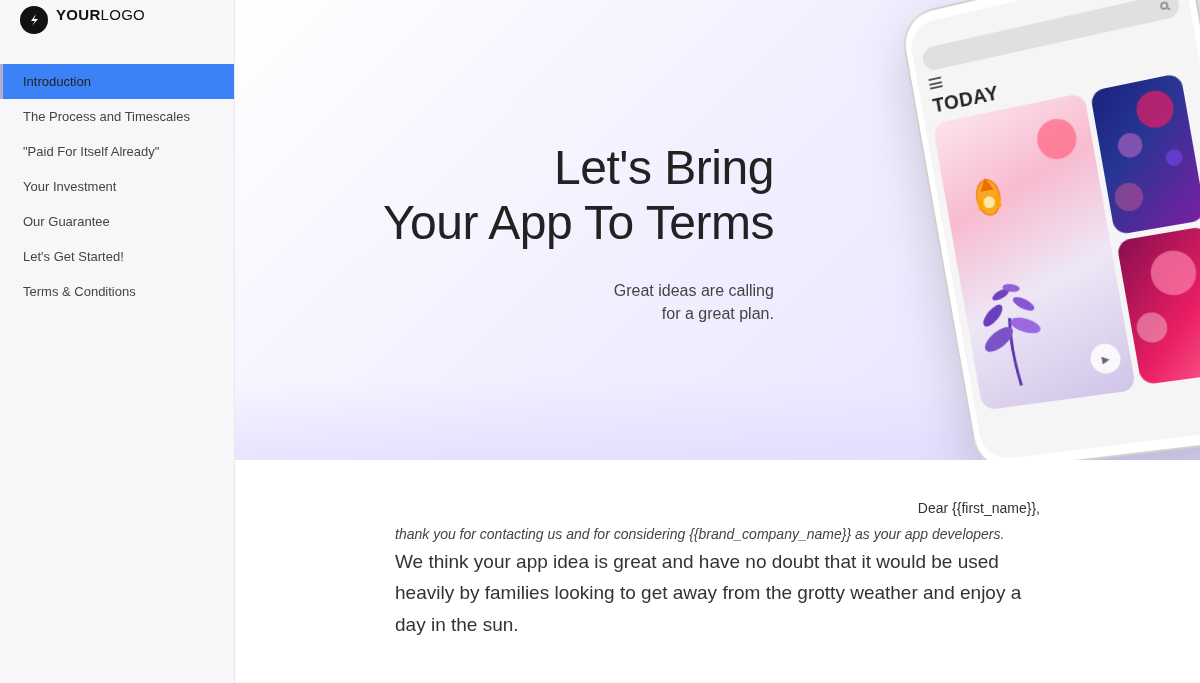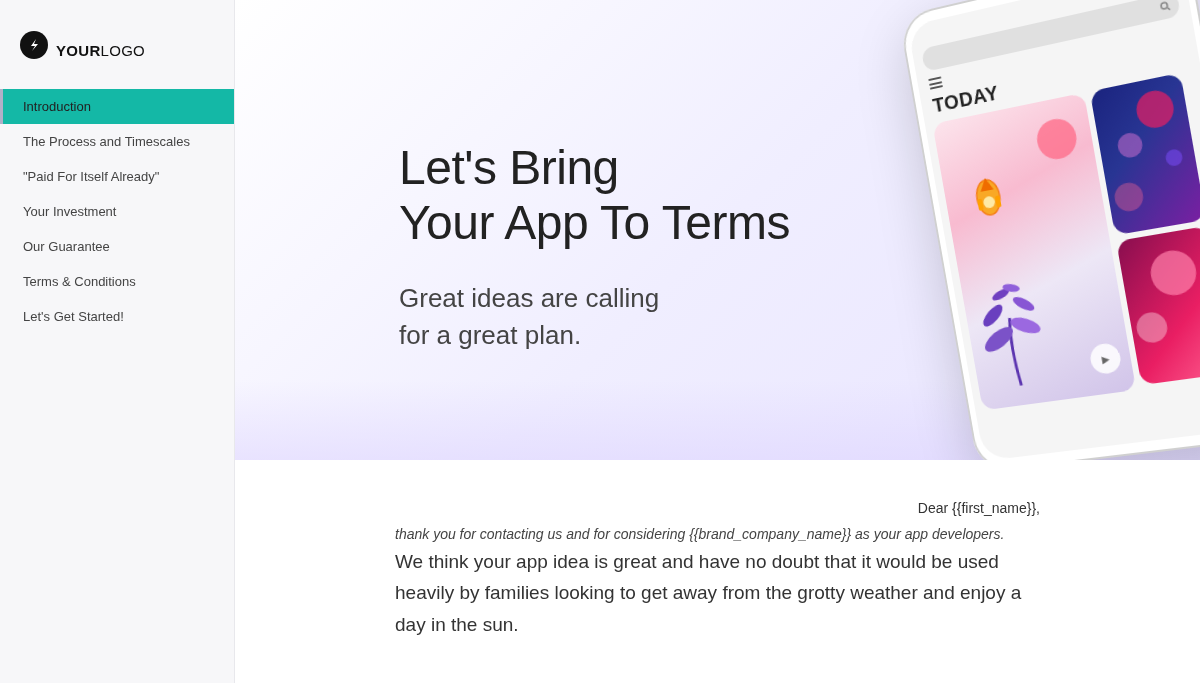--- a/index.html
+++ b/index.html
@@ -9,23 +9,23 @@
     .sidebar {
       width: 235px;
       min-width: 235px;
       height: 683px;
       background: #f7f7f9;
       border-right: 1px solid #e8e8ec;
       display: flex;
       flex-direction: column;
     }
     .logo-area {
-      padding: 31px 20px 20px;
-      display: flex;
-      align-items: flex-end;
+      padding: 6px 20px 20px;
+      display: flex;
+      align-items: flex-start;
       gap: 8px;
     }
     .logo-icon {
       width: 28px;
       height: 28px;
       background: #111;
       border-radius: 50%;
       display: flex;
       align-items: center;
       justify-content: center;
@@ -44,21 +44,21 @@
       margin-top: 10px;
     }
     .nav-item {
       padding: 10px 20px;
       font-size: 13px;
       color: #444;
       cursor: pointer;
       border-left: 3px solid transparent;
     }
     .nav-item.active {
-      background: #14b8a6;
+      background: #3b82f6;
       color: #222;
       border-left: 3px solid #b0b0c8;
       font-weight: 500;
     }
 
     
     .main {
       flex: 1;
       height: 683px;
       overflow-y: auto;
@@ -70,34 +70,35 @@
     .hero {
       position: relative;
       width: 100%;
       height: 460px;
       background: linear-gradient(135deg, #fff 0%, #f0eeff 50%, #e8e4ff 100%);
       overflow: hidden;
       flex-shrink: 0;
     }
     .hero-text {
       position: absolute;
-      left: 164px;
+      left: 148px;
       top: 140px;
       z-index: 2;
+      text-align: right;
     }
     .hero-title {
       font-size: 48px;
       font-weight: 300;
       color: #222;
       line-height: 1.15;
       letter-spacing: -0.5px;
     }
     .hero-subtitle {
       margin-top: 30px;
-      font-size: 26px;
+      font-size: 16px;
       font-weight: 300;
       color: #444;
       line-height: 1.4;
     }
 
     
     .phone-mockup {
       position: absolute;
       right: -60px;
       top: -30px;
@@ -281,22 +282,22 @@
     <span class="logo-text">
       <strong>YOUR</strong><span>LOGO</span>
     </span>
   </div>
   <ul class="nav-list">
     <li class="nav-item active">Introduction</li>
     <li class="nav-item">The Process and Timescales</li>
     <li class="nav-item">"Paid For Itself Already"</li>
     <li class="nav-item">Your Investment</li>
     <li class="nav-item">Our Guarantee</li>
+    <li class="nav-item">Let's Get Started!</li>
     <li class="nav-item">Terms &amp; Conditions</li>
-    <li class="nav-item">Let's Get Started!</li>
   </ul>
 </aside>
 
 <main class="main">
 
   <section class="hero">
 
     <div class="hero-text">
       <h1 class="hero-title">
         <span>Let's Bring</span><br>

